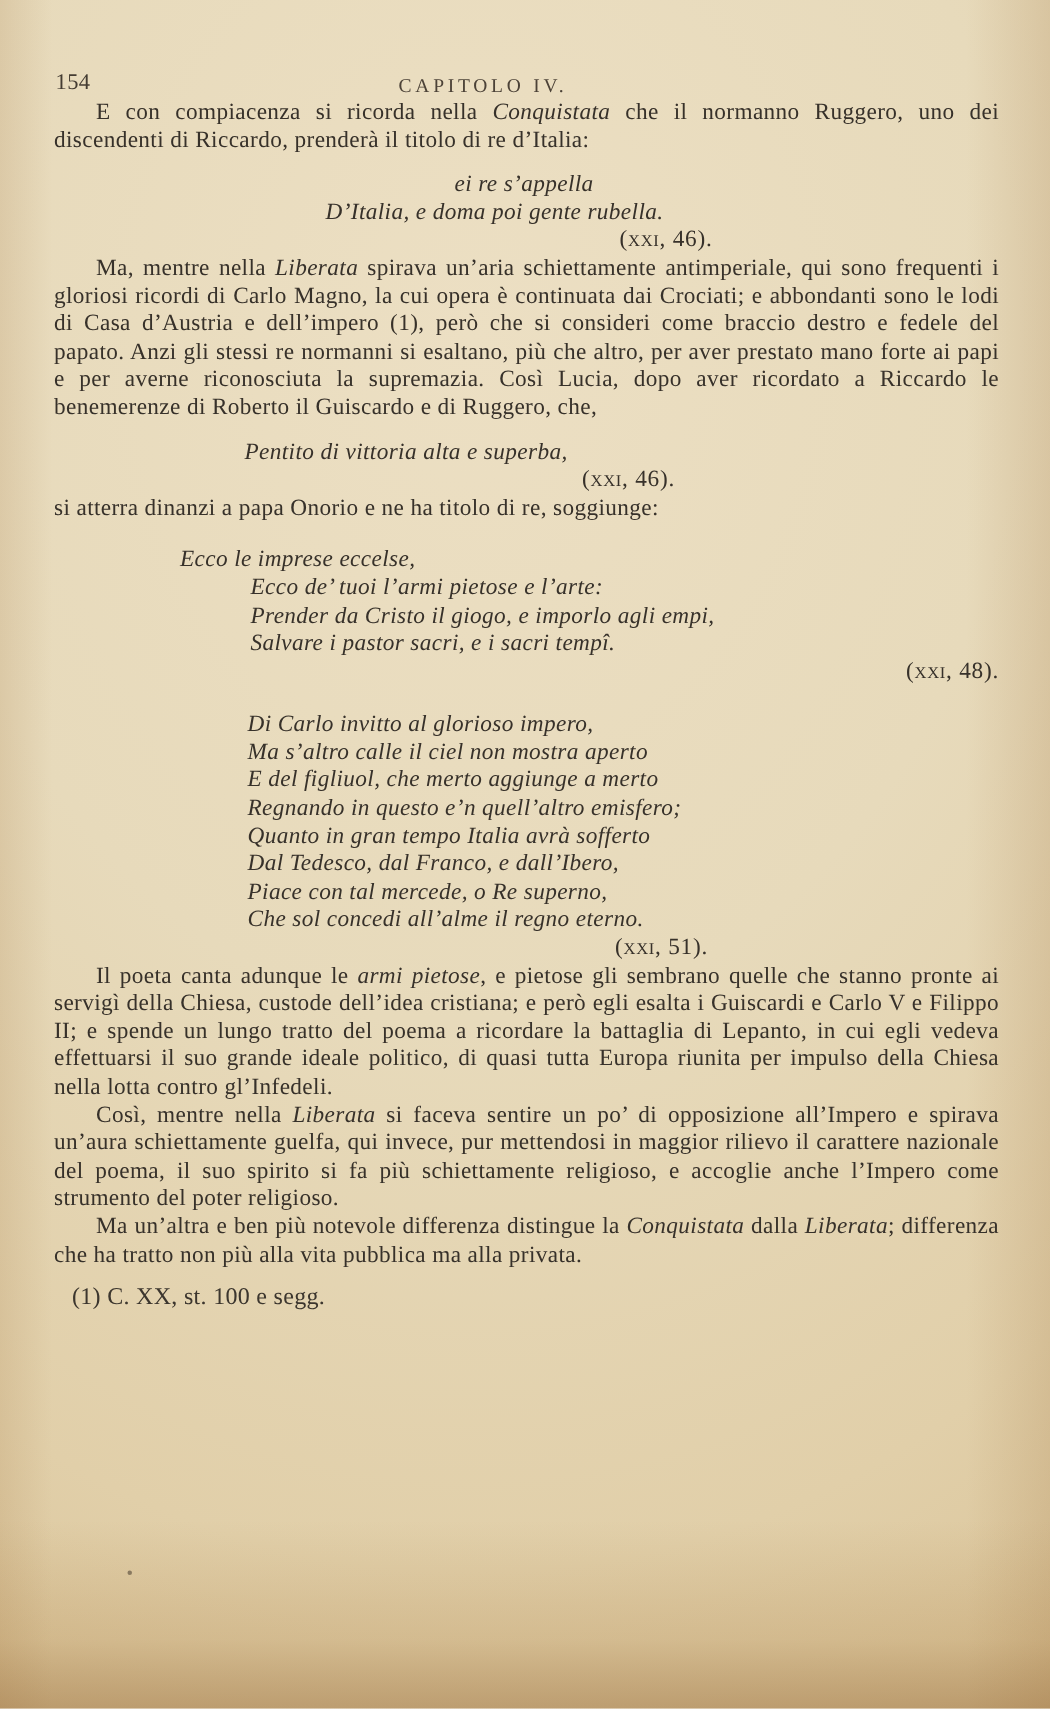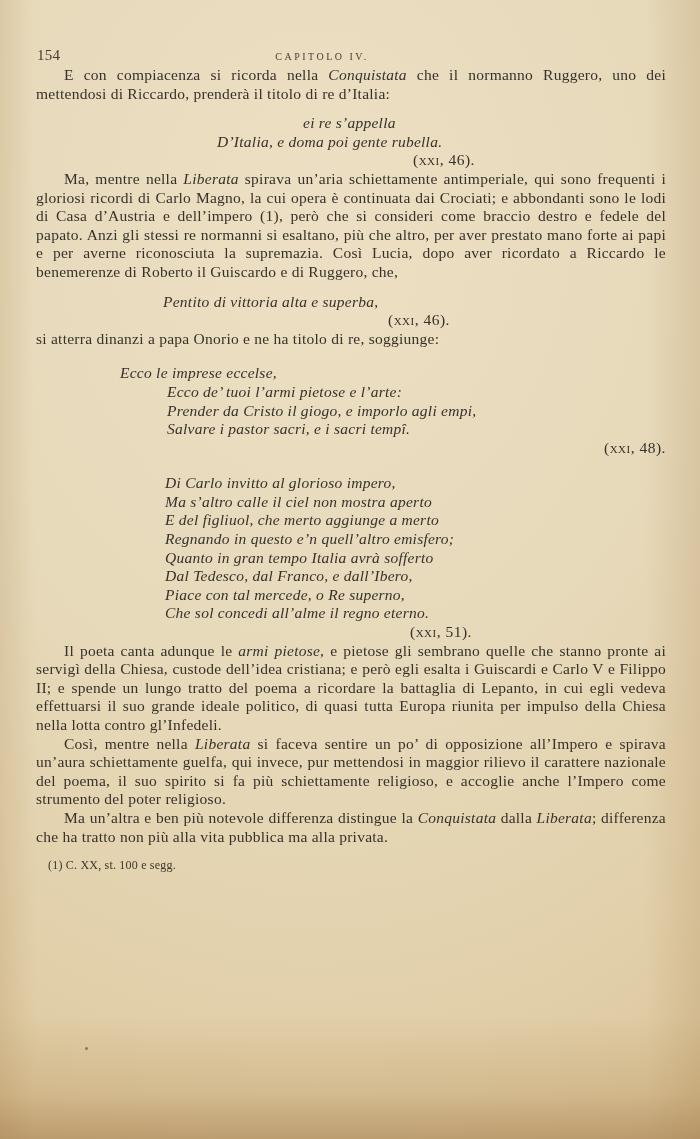--- a/index.html
+++ b/index.html
@@ -35,21 +35,21 @@
     top: 0;
     font-size: 15px;
     color: #443c32;
   }
   .chapter-title {
     position: absolute;
     left: 0;
     right: 58px;
     top: 2px;
     text-align: center;
-    font-size: 10px;
+    font-size: 13px;
     letter-spacing: 2.5px;
     color: #4c4237;
   }
   p.para {
     margin: 0;
     text-align: justify;
     text-indent: 28px;
     hyphens: manual;
   }
   p.para.noindent { text-indent: 0; }
@@ -78,21 +78,21 @@
   .v2l1 { margin-left: 127px; }
   .v2c  { margin-left: 352px; }
   .v3l1 { margin-left: 84px; }
   .v3l  { margin-left: 131px; }
   .v3c  { margin-left: 391px; text-align: right; }
   .v4l  { margin-left: 129px; }
   .v4c  { margin-left: 374px; }
   .footnote {
     margin-top: 10px;
     padding-left: 12px;
-    font-size: 12px;
+    font-size: 16px;
     letter-spacing: 0.2px;
     color: #3c362e;
   }
   .ink-speck {
     position: absolute;
     left: 85px;
     top: 1047px;
     width: 3px;
     height: 3px;
     border-radius: 50%;
@@ -103,21 +103,21 @@
 <body>
 
 <div class="page">
   <div class="text-block">
 
     <div class="page-header">
       <span class="page-number">154</span>
       <span class="chapter-title">CAPITOLO IV.</span>
     </div>
 
-    <p class="para p1"><span>E con compiacenza si ricorda nella </span><i class="it">Conquistata</i><span> che il normanno Ruggero, uno dei mettendosi di Riccardo, prenderà il titolo di re d’Italia:</span></p>
+    <p class="para p1"><span>E con compiacenza si ricorda nella </span><i class="it">Conquistata</i><span> che il normanno Ruggero, uno dei discendenti di Riccardo, prenderà il titolo di re d’Italia:</span></p>
 
     <div class="verse verse1">
       <div class="vline v1l1">ei re s’appella</div>
       <div class="vline v1l2">D’Italia, e doma poi gente rubella.</div>
       <div class="vcit v1c">(xxi, 46).</div>
     </div>
 
     <p class="para p2"><span>Ma, mentre nella </span><i class="it">Liberata</i><span> spirava un’aria schiettamente antimperiale, qui sono frequenti i gloriosi ricordi di Carlo Magno, la cui opera è continuata dai Crociati; e abbondanti sono le lodi di Casa d’Austria e dell’impero (1), però che si con­sideri come braccio destro e fedele del papato. Anzi gli stessi re normanni si esal­tano, più che altro, per aver prestato mano forte ai papi e per averne riconosciuta la supremazia. Così Lucia, dopo aver ricordato a Riccardo le benemerenze di Ro­berto il Guiscardo e di Ruggero, che,</span></p>
 
     <div class="verse verse2">

